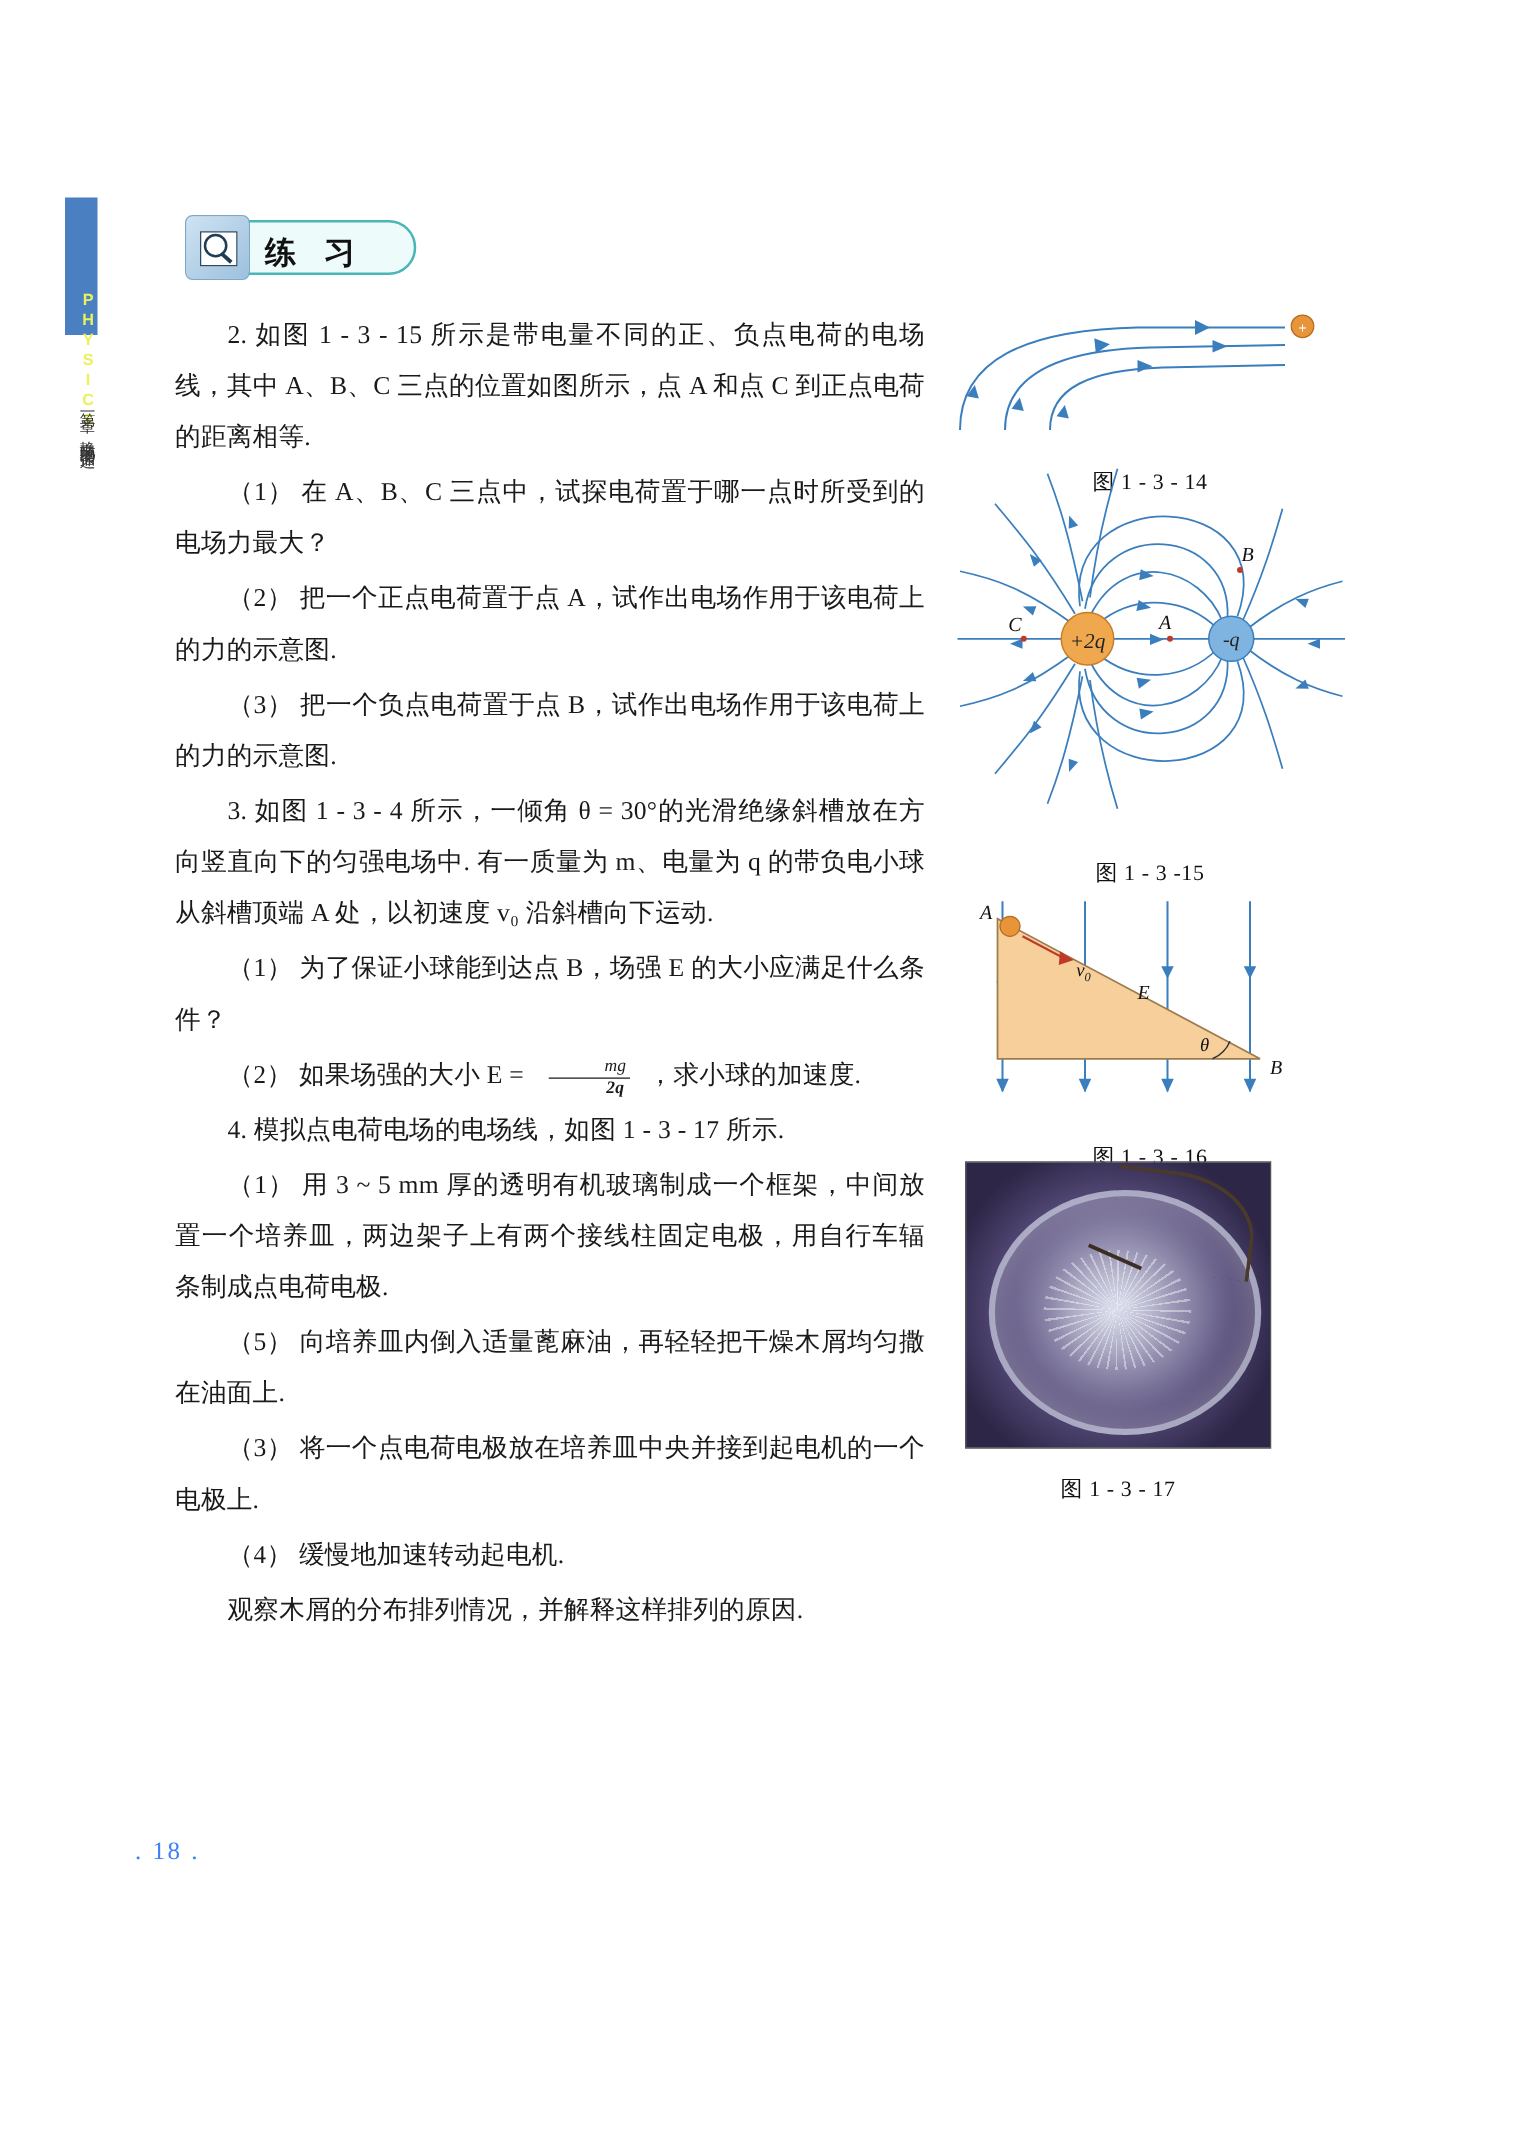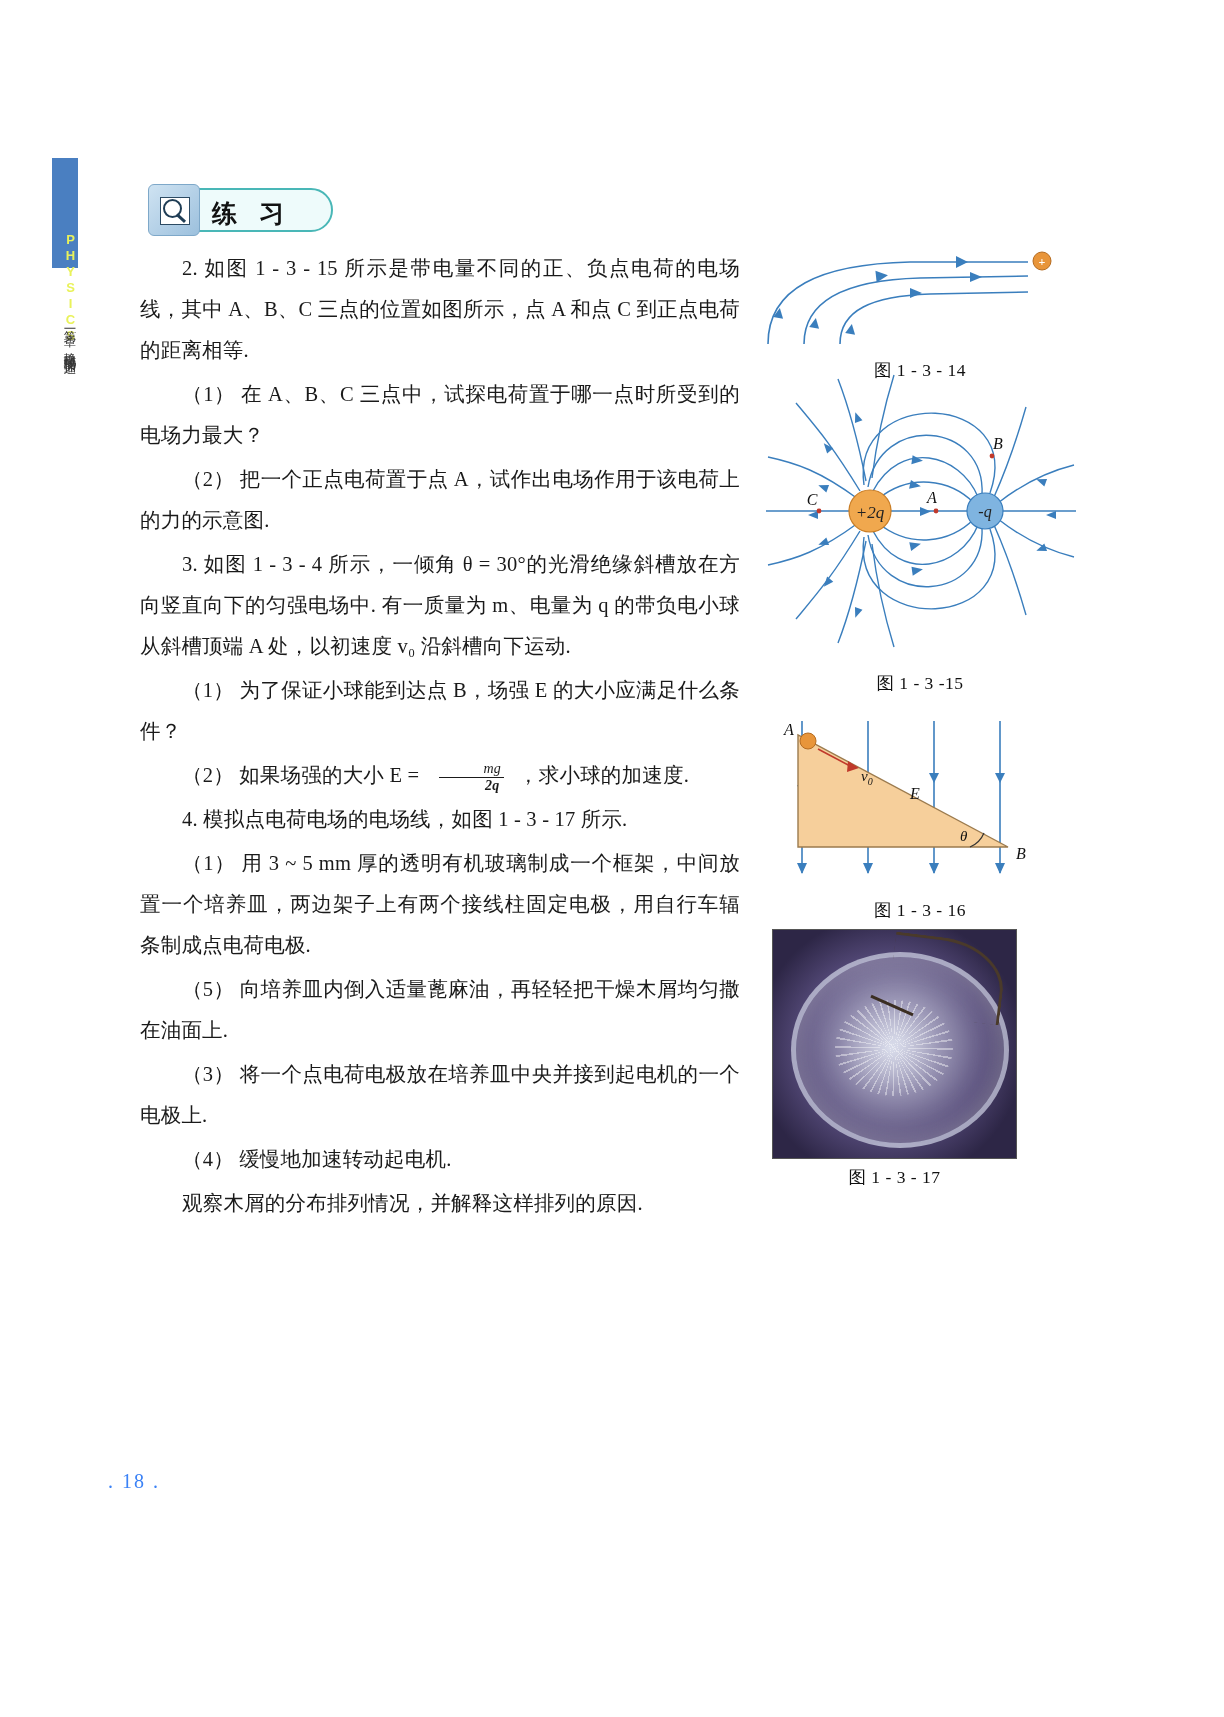--- a/index.html
+++ b/index.html
@@ -50,21 +50,21 @@
     color: #333;
     writing-mode: vertical-rl;
     text-orientation: upright;
     letter-spacing: 2px;
   }
 
   
   .banner {
     position: absolute;
     left: 140px;
-    top: 184px;
+    top: 172px;
     width: 195px;
     height: 52px;
   }
   .banner-pill {
     position: absolute;
     left: 28px;
     top: 4px;
     width: 165px;
     height: 44px;
     border: 2px solid #49b7b7;
@@ -156,21 +156,21 @@
     position: absolute;
     left: 760px;
     top: 248px;
     width: 330px;
   }
   .fig { position: relative; }
   .fig-cap {
     text-align: center;
     font-size: 17.5px;
     letter-spacing: 0.5px;
-    margin-top: 6px;
+    margin-top: 20px;
     color: #111;
   }
 
   
   .fig1 { width: 320px; height: 95px; }
   .fig2 { width: 320px; height: 330px; }
   .fig3 { width: 320px; height: 190px; }
   .fig4 { width: 294px; height: 230px; margin-left: 12px; }
 
   .photo {
@@ -247,20 +247,21 @@
     <div class="handle"></div>
   </div>
   <div class="banner-label">练 习</div>
 </div>
 
 <div class="text-col">
 
   <p class="para indent2">2.  如图 1 - 3 - 15 所示是带电量不同的正、负点电荷的电场线，其中 A、B、C 三点的位置如图所示，点 A 和点 C 到正点电荷的距离相等.</p>
   <p class="para indent2">（1） 在 A、B、C 三点中，试探电荷置于哪一点时所受到的电场力最大？</p>
   <p class="para indent2">（2） 把一个正点电荷置于点 A，试作出电场作用于该电荷上的力的示意图.</p>
+  <p class="para indent2">（3） 把一个负点电荷置于点 B，试作出电场作用于该电荷上的力的示意图.</p>
   <p class="para indent2">3.  如图 1 - 3 - 4 所示，一倾角 θ = 30°的光滑绝缘斜槽放在方向竖直向下的匀强电场中.  有一质量为 m、电量为 q 的带负电小球从斜槽顶端 A 处，以初速度 v₀ 沿斜槽向下运动.</p>
   <p class="para indent2">（1） 为了保证小球能到达点 B，场强 E 的大小应满足什么条件？</p>
 
   <p class="para indent2">
     <span>（2） 如果场强的大小 E = </span><span class="frac"><span class="num">mg</span><span class="den">2q</span></span><span>，求小球的加速度.</span>
   </p>
 
   <p class="para indent2">4.  模拟点电荷电场的电场线，如图 1 - 3 - 17 所示.</p>
   <p class="para indent2">（1） 用 3 ~ 5 mm 厚的透明有机玻璃制成一个框架，中间放置一个培养皿，两边架子上有两个接线柱固定电极，用自行车辐条制成点电荷电极.</p>
   <p class="para indent2">（5） 向培养皿内倒入适量蓖麻油，再轻轻把干燥木屑均匀撒在油面上.</p>

